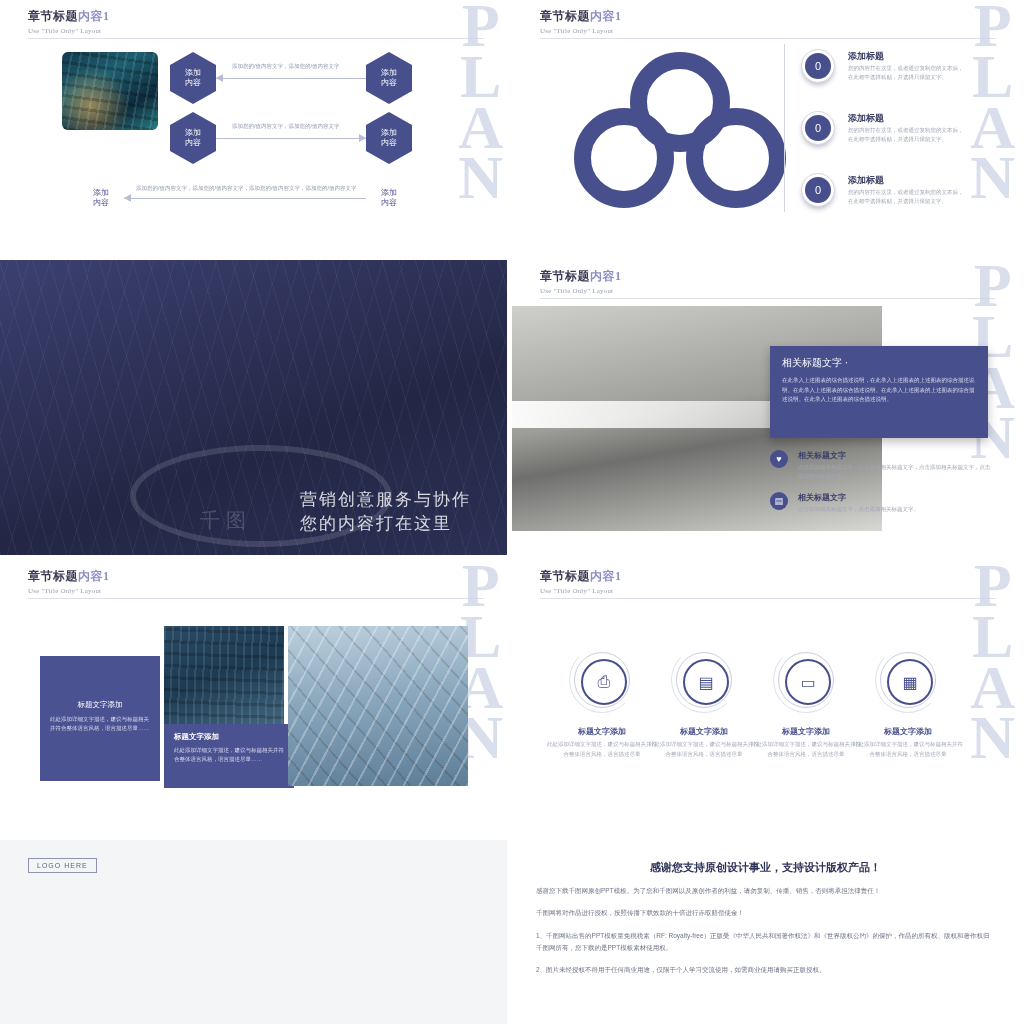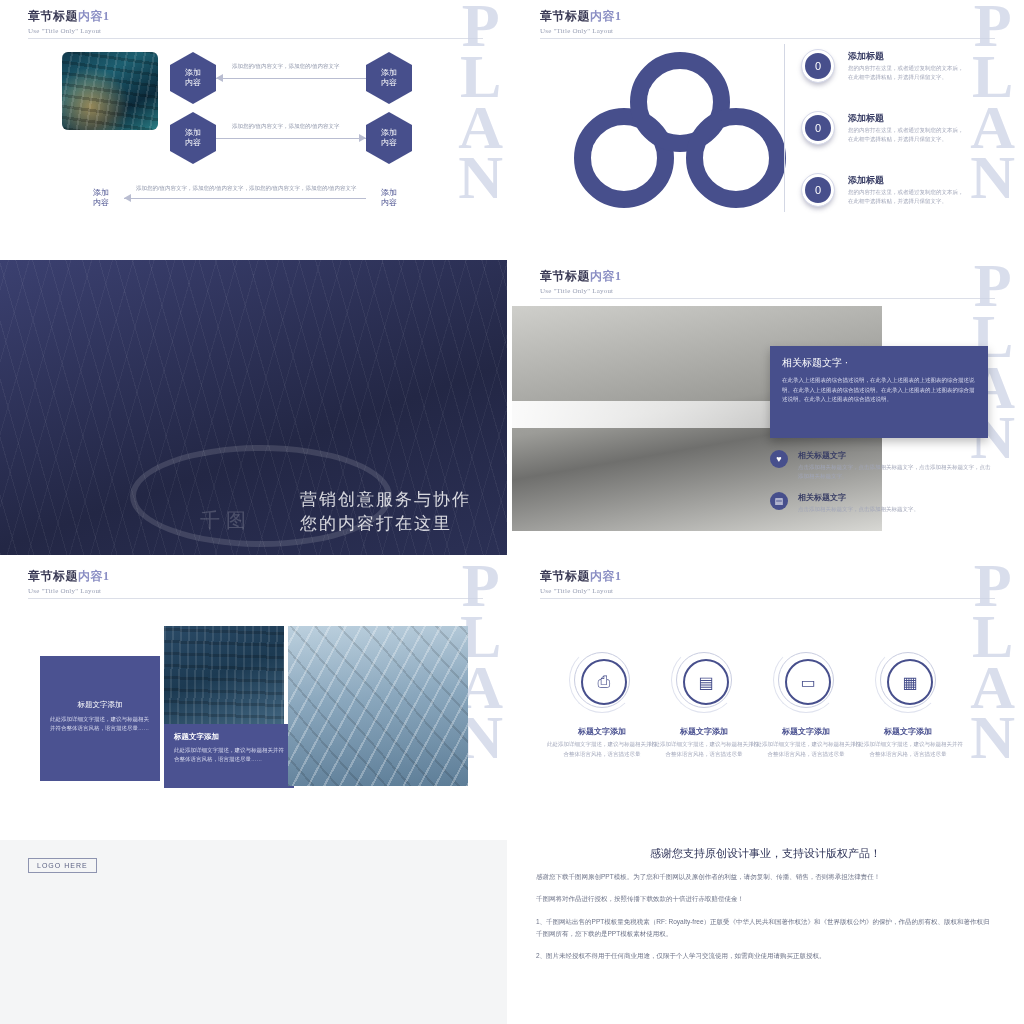--- a/index.html
+++ b/index.html
@@ -86,21 +86,21 @@
   .ic-circ{position:absolute;left:7px;top:7px;width:42px;height:42px;border-radius:50%;border:2.5px solid #474f8c;display:flex;align-items:center;justify-content:center;color:#474f8c;font-size:16px;}
   .ic-t{position:absolute;font-size:8px;color:#4b5291;font-weight:bold;text-align:center;width:110px;}
   .ic-d{position:absolute;font-size:5.5px;color:#a3a8bb;line-height:1.8;text-align:center;width:110px;}
 
   
   .th{position:absolute;inset:0;background:#f4f5f6;overflow:hidden;}
   .logo{position:absolute;left:28px;top:18px;border:1px solid #8e94b0;color:#5d6384;font-size:7px;padding:3px 8px;letter-spacing:1px;}
 
   
   .cp h1{margin:0;text-align:center;font-size:14px;color:#2e3358;padding-top:18px;letter-spacing:1px;}
-  .cp h2{margin:6px 0 0;text-align:center;font-size:11px;color:#2e3358;font-weight:normal;}
+  .cp h2{margin:20px 0 0;text-align:center;font-size:11px;color:#2e3358;font-weight:bold;}
   .cp p{margin:10px 24px 0;font-size:6.5px;color:#6d7388;line-height:1.9;}
 </style>
 </head>
 <body>
 
 <div class="deck">
 
   <div class="slide">
     <div class="sl-head">
       <div class="t1"><span>章节标题</span><em>内容1</em></div>

